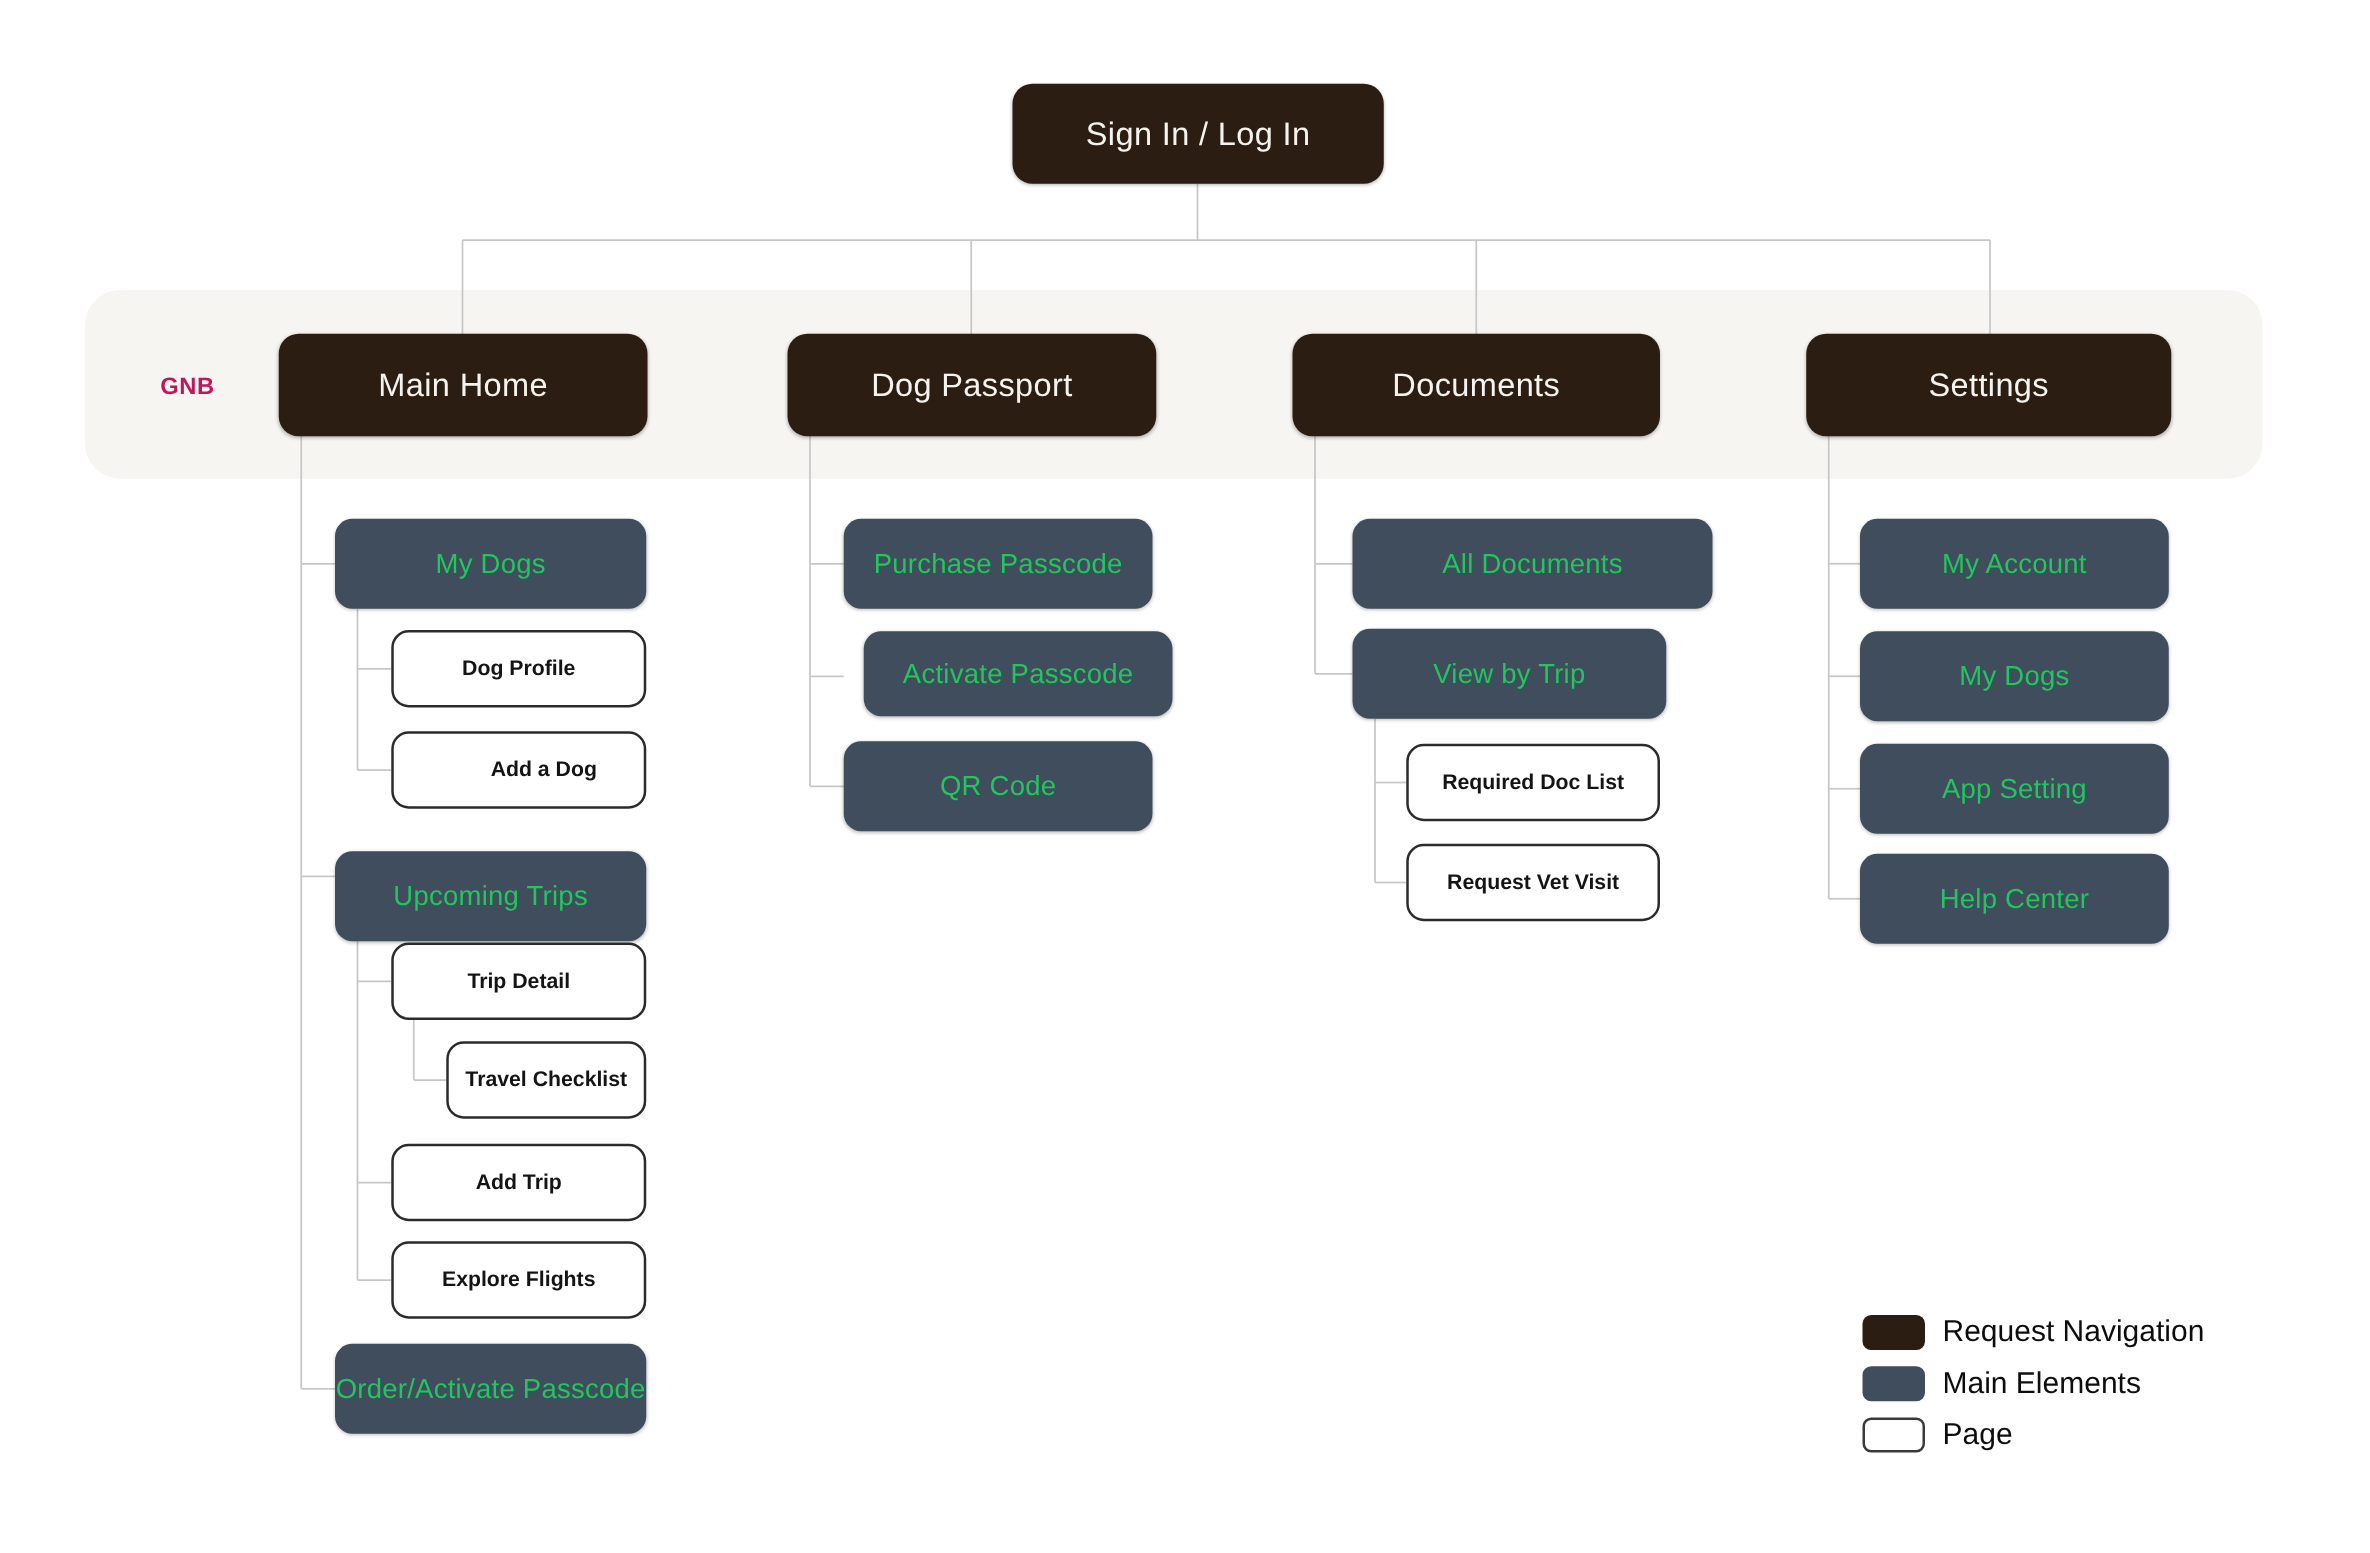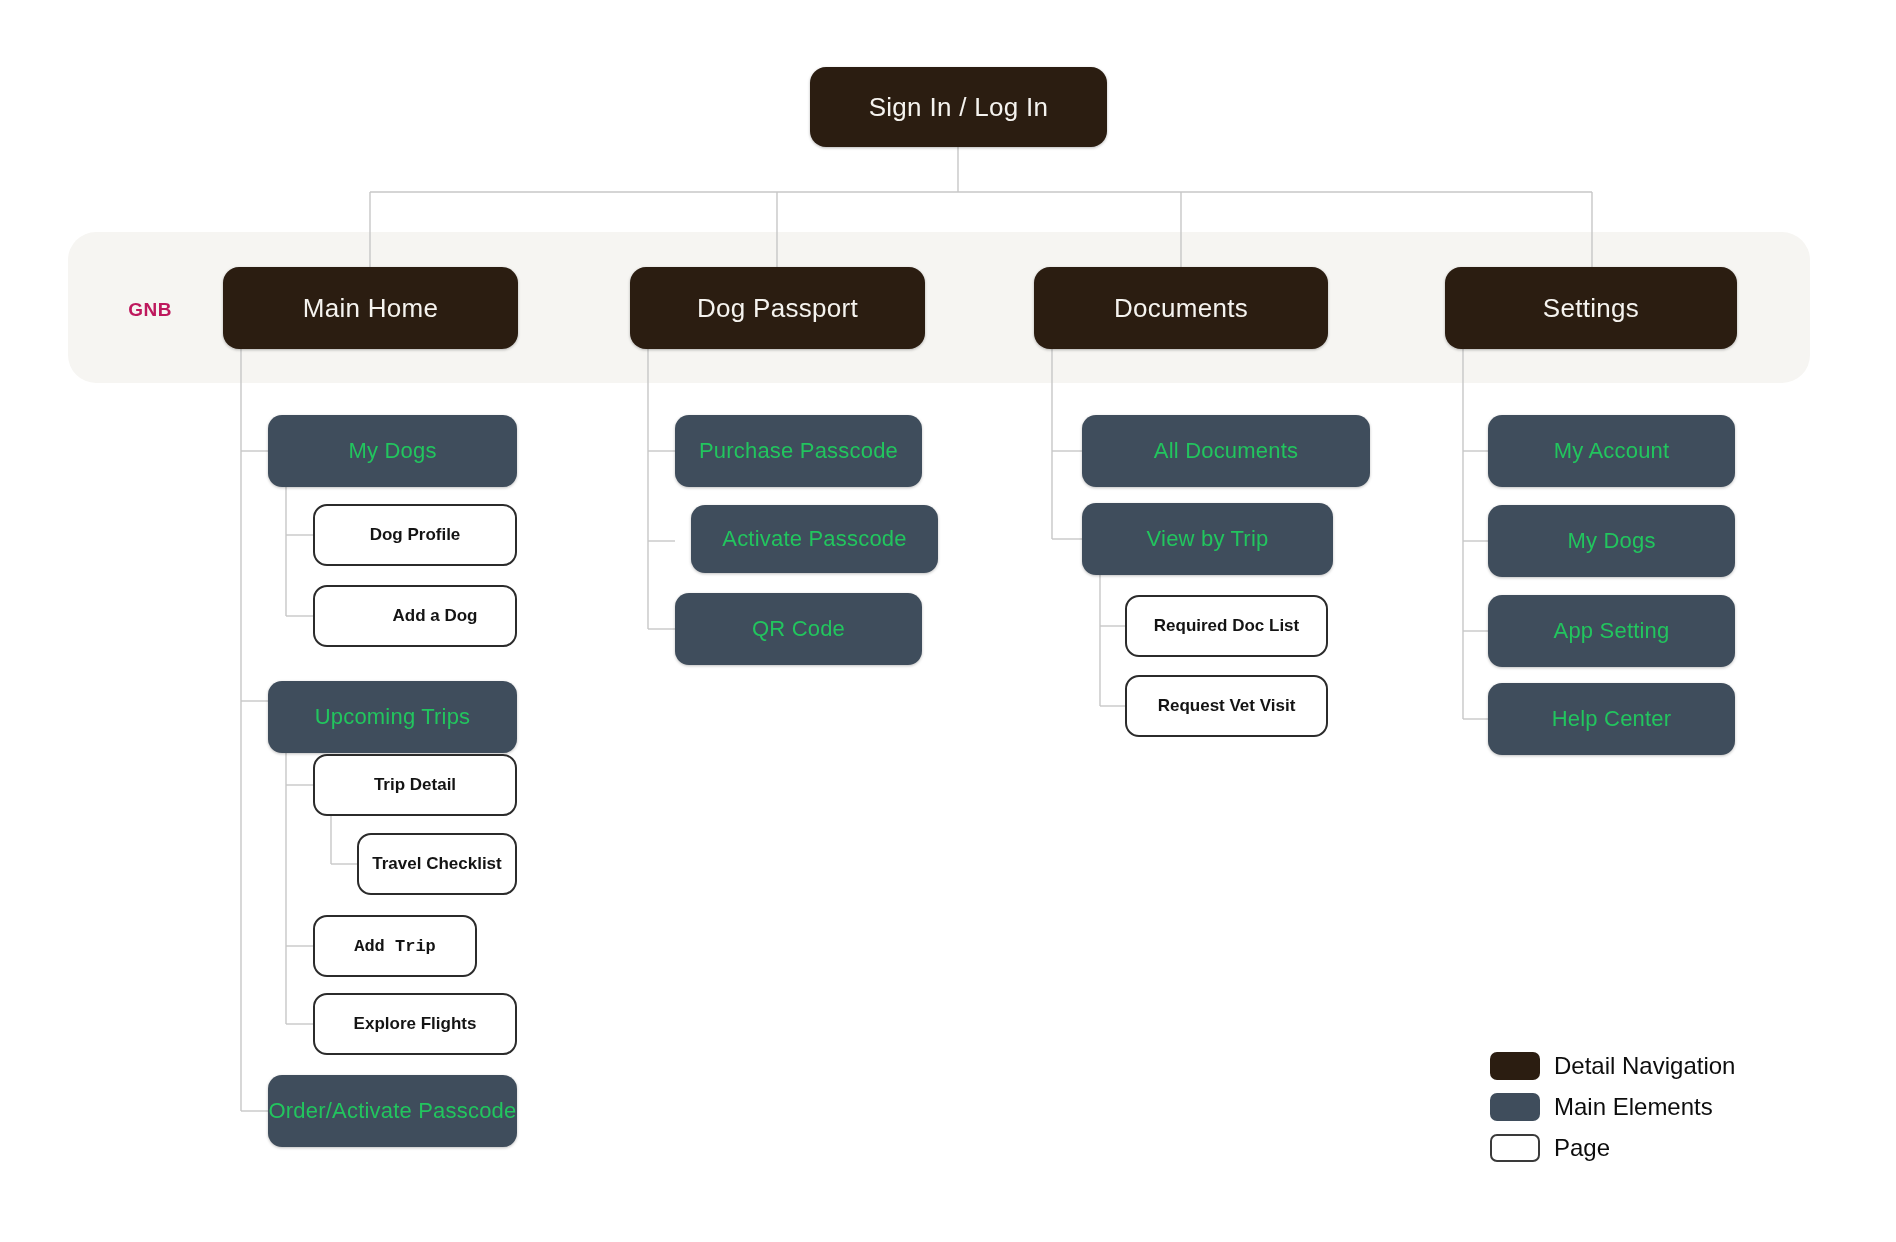--- a/index.html
+++ b/index.html
@@ -157,39 +157,39 @@
       <div class="node node-gnb" style="left: 223px; top: 267px; width: 295px; height: 82px;">Main Home</div>
       <div class="node node-gnb" style="left: 630px; top: 267px; width: 295px; height: 82px;">Dog Passport</div>
       <div class="node node-gnb" style="left: 1034px; top: 267px; width: 294px; height: 82px;">Documents</div>
       <div class="node node-gnb" style="left: 1445px; top: 267px; width: 292px; height: 82px;">Settings</div>
       <div class="node node-element" style="left: 268px; top: 415px; width: 249px; height: 72px;">My Dogs</div>
       <div class="node node-page" style="left: 313px; top: 504px; width: 204px; height: 62px;">Dog Profile</div>
       <div class="node node-page" style="left: 313px; top: 585px; width: 204px; height: 62px; padding-left: 40px;">Add a Dog</div>
       <div class="node node-element" style="left: 268px; top: 665px; width: 249px; height: 72px; margin-top: 16px;">Upcoming Trips</div>
       <div class="node node-page" style="left: 313px; top: 754px; width: 204px; height: 62px;">Trip Detail</div>
       <div class="node node-page" style="left: 357px; top: 833px; width: 160px; height: 62px;">Travel Checklist</div>
-      <div class="node node-page" style="left: 313px; top: 915px; width: 164px; height: 62px; font-family: Liberation Mono, monospace;">Add Trip</div>
+      <div class="node node-page" style="left: 313px; top: 915px; width: 204px; height: 62px;">Add Trip</div>
       <div class="node node-page" style="left: 313px; top: 993px; width: 204px; height: 62px;">Explore Flights</div>
       <div class="node node-element" style="left: 268px; top: 1075px; width: 249px; height: 72px;">Order/Activate Passcode</div>
       <div class="node node-element" style="left: 675px; top: 415px; width: 247px; height: 72px;">Purchase Passcode</div>
       <div class="node node-element" style="left: 675px; top: 505px; width: 247px; height: 68px; margin-left: 16px;">Activate Passcode</div>
       <div class="node node-element" style="left: 675px; top: 593px; width: 247px; height: 72px;">QR Code</div>
       <div class="node node-element" style="left: 1082px; top: 415px; width: 288px; height: 72px;">All Documents</div>
       <div class="node node-element" style="left: 1082px; top: 503px; width: 251px; height: 72px;">View by Trip</div>
       <div class="node node-page" style="left: 1125px; top: 595px; width: 203px; height: 62px;">Required Doc List</div>
       <div class="node node-page" style="left: 1125px; top: 675px; width: 203px; height: 62px;">Request Vet Visit</div>
       <div class="node node-element" style="left: 1488px; top: 415px; width: 247px; height: 72px;">My Account</div>
       <div class="node node-element" style="left: 1488px; top: 505px; width: 247px; height: 72px;">My Dogs</div>
       <div class="node node-element" style="left: 1488px; top: 595px; width: 247px; height: 72px;">App Setting</div>
       <div class="node node-element" style="left: 1488px; top: 683px; width: 247px; height: 72px;">Help Center</div>
     </div>
   <div class="legend" id="legend">
       <div class="legend-row">
         <span class="legend-swatch gnb"></span>
-        <span class="legend-label">Detail Navigation</span>
+        <span class="legend-label">Request Navigation</span>
       </div>
       <div class="legend-row">
         <span class="legend-swatch element"></span>
         <span class="legend-label">Main Elements</span>
       </div>
       <div class="legend-row">
         <span class="legend-swatch page"></span>
         <span class="legend-label">Page</span>
       </div>
     </div>

